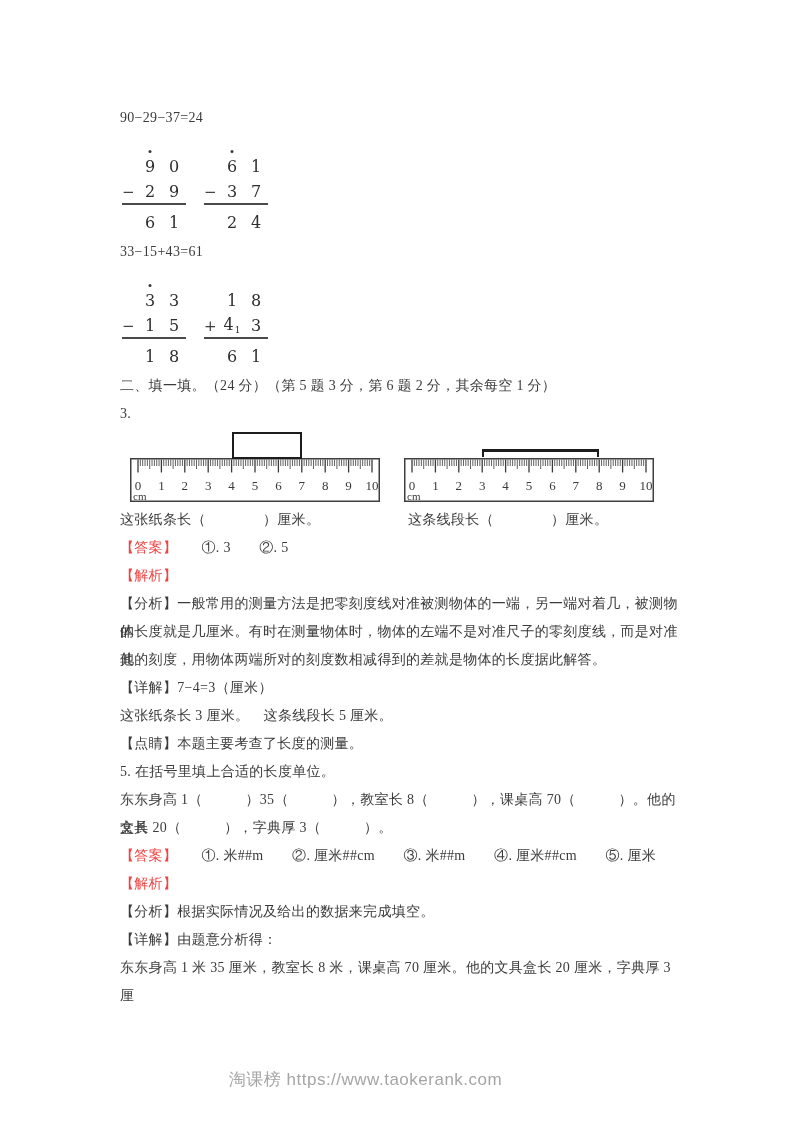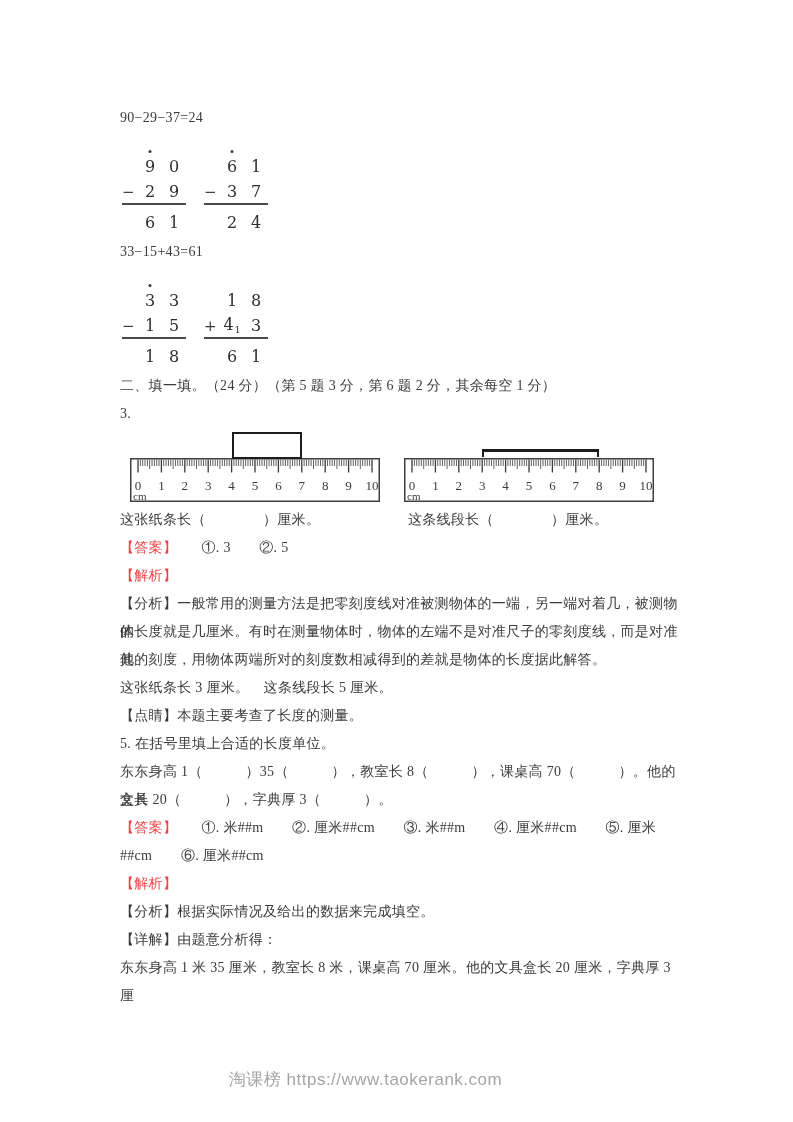--- a/index.html
+++ b/index.html
@@ -404,27 +404,27 @@
       </div>
       <div class="prompts-row">
         <span class="p-left">这张纸条长（　　　　）厘米。</span>
         <span class="p-right">这条线段长（　　　　）厘米。</span>
       </div>
       <p class="line"><span class="blue-label">【答案】</span>　①. 3　　②. 5</p>
       <p class="line"><span class="blue-label">【解析】</span></p>
       <p class="line">【分析】一般常用的测量方法是把零刻度线对准被测物体的一端，另一端对着几，被测物体</p>
       <p class="line">的长度就是几厘米。有时在测量物体时，物体的左端不是对准尺子的零刻度线，而是对准其</p>
       <p class="line">他的刻度，用物体两端所对的刻度数相减得到的差就是物体的长度据此解答。</p>
+      <p class="line">【详解】7−4=3（厘米）</p>
       <p class="line">这张纸条长 3 厘米。　这条线段长 5 厘米。</p>
       <p class="line">【点睛】本题主要考查了长度的测量。</p>
       <p class="line">5. 在括号里填上合适的长度单位。</p>
       <p class="line">东东身高 1（　　　）35（　　　），教室长 8（　　　），课桌高 70（　　　）。他的文具</p>
       <p class="line">盒长 20（　　　），字典厚 3（　　　）。</p>
       <p class="line"><span class="blue-label">【答案】</span>　①. 米##m　　②. 厘米##cm　　③. 米##m　　④. 厘米##cm　　⑤. 厘米</p>
-      <p class="line">##cm　　⑥. 厘米##cm</p>
       <p class="line"><span class="blue-label">【解析】</span></p>
       <p class="line">【分析】根据实际情况及给出的数据来完成填空。</p>
       <p class="line">【详解】由题意分析得：</p>
       <p class="line">东东身高 1 米 35 厘米，教室长 8 米，课桌高 70 厘米。他的文具盒长 20 厘米，字典厚 3 厘</p>
     </div>
   <div class="footer">
     <span>淘课榜 https://www.taokerank.com</span>
   </div>
 </div>
 

